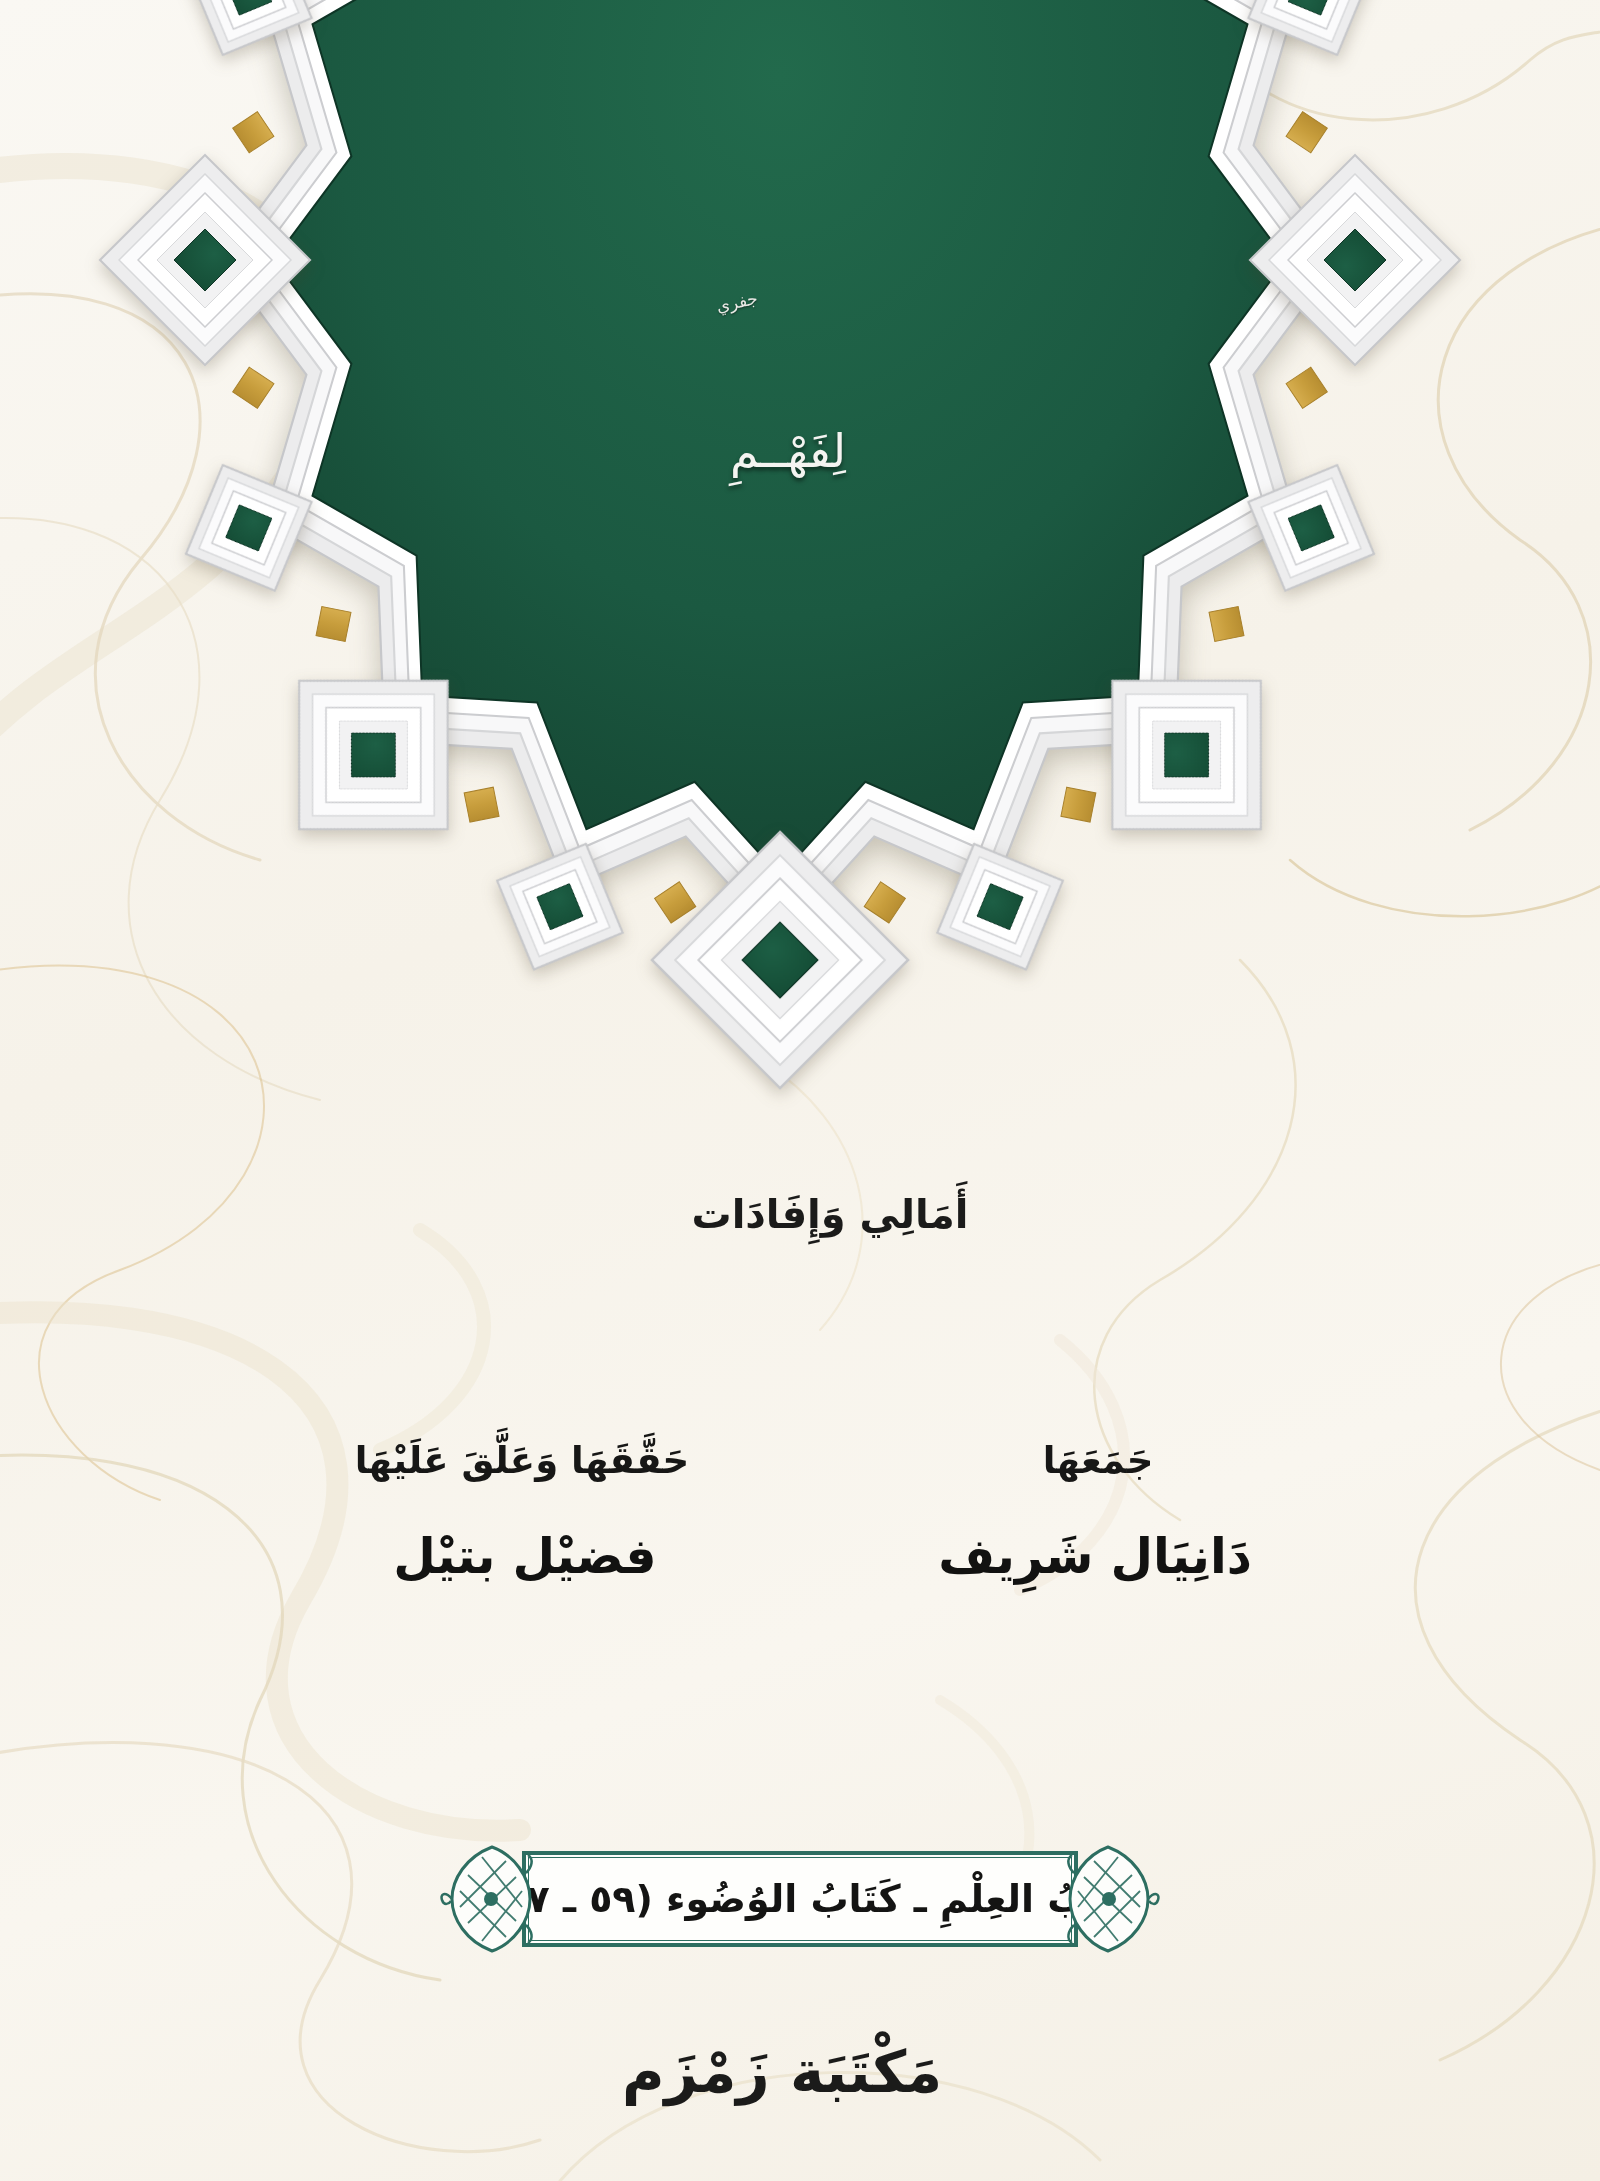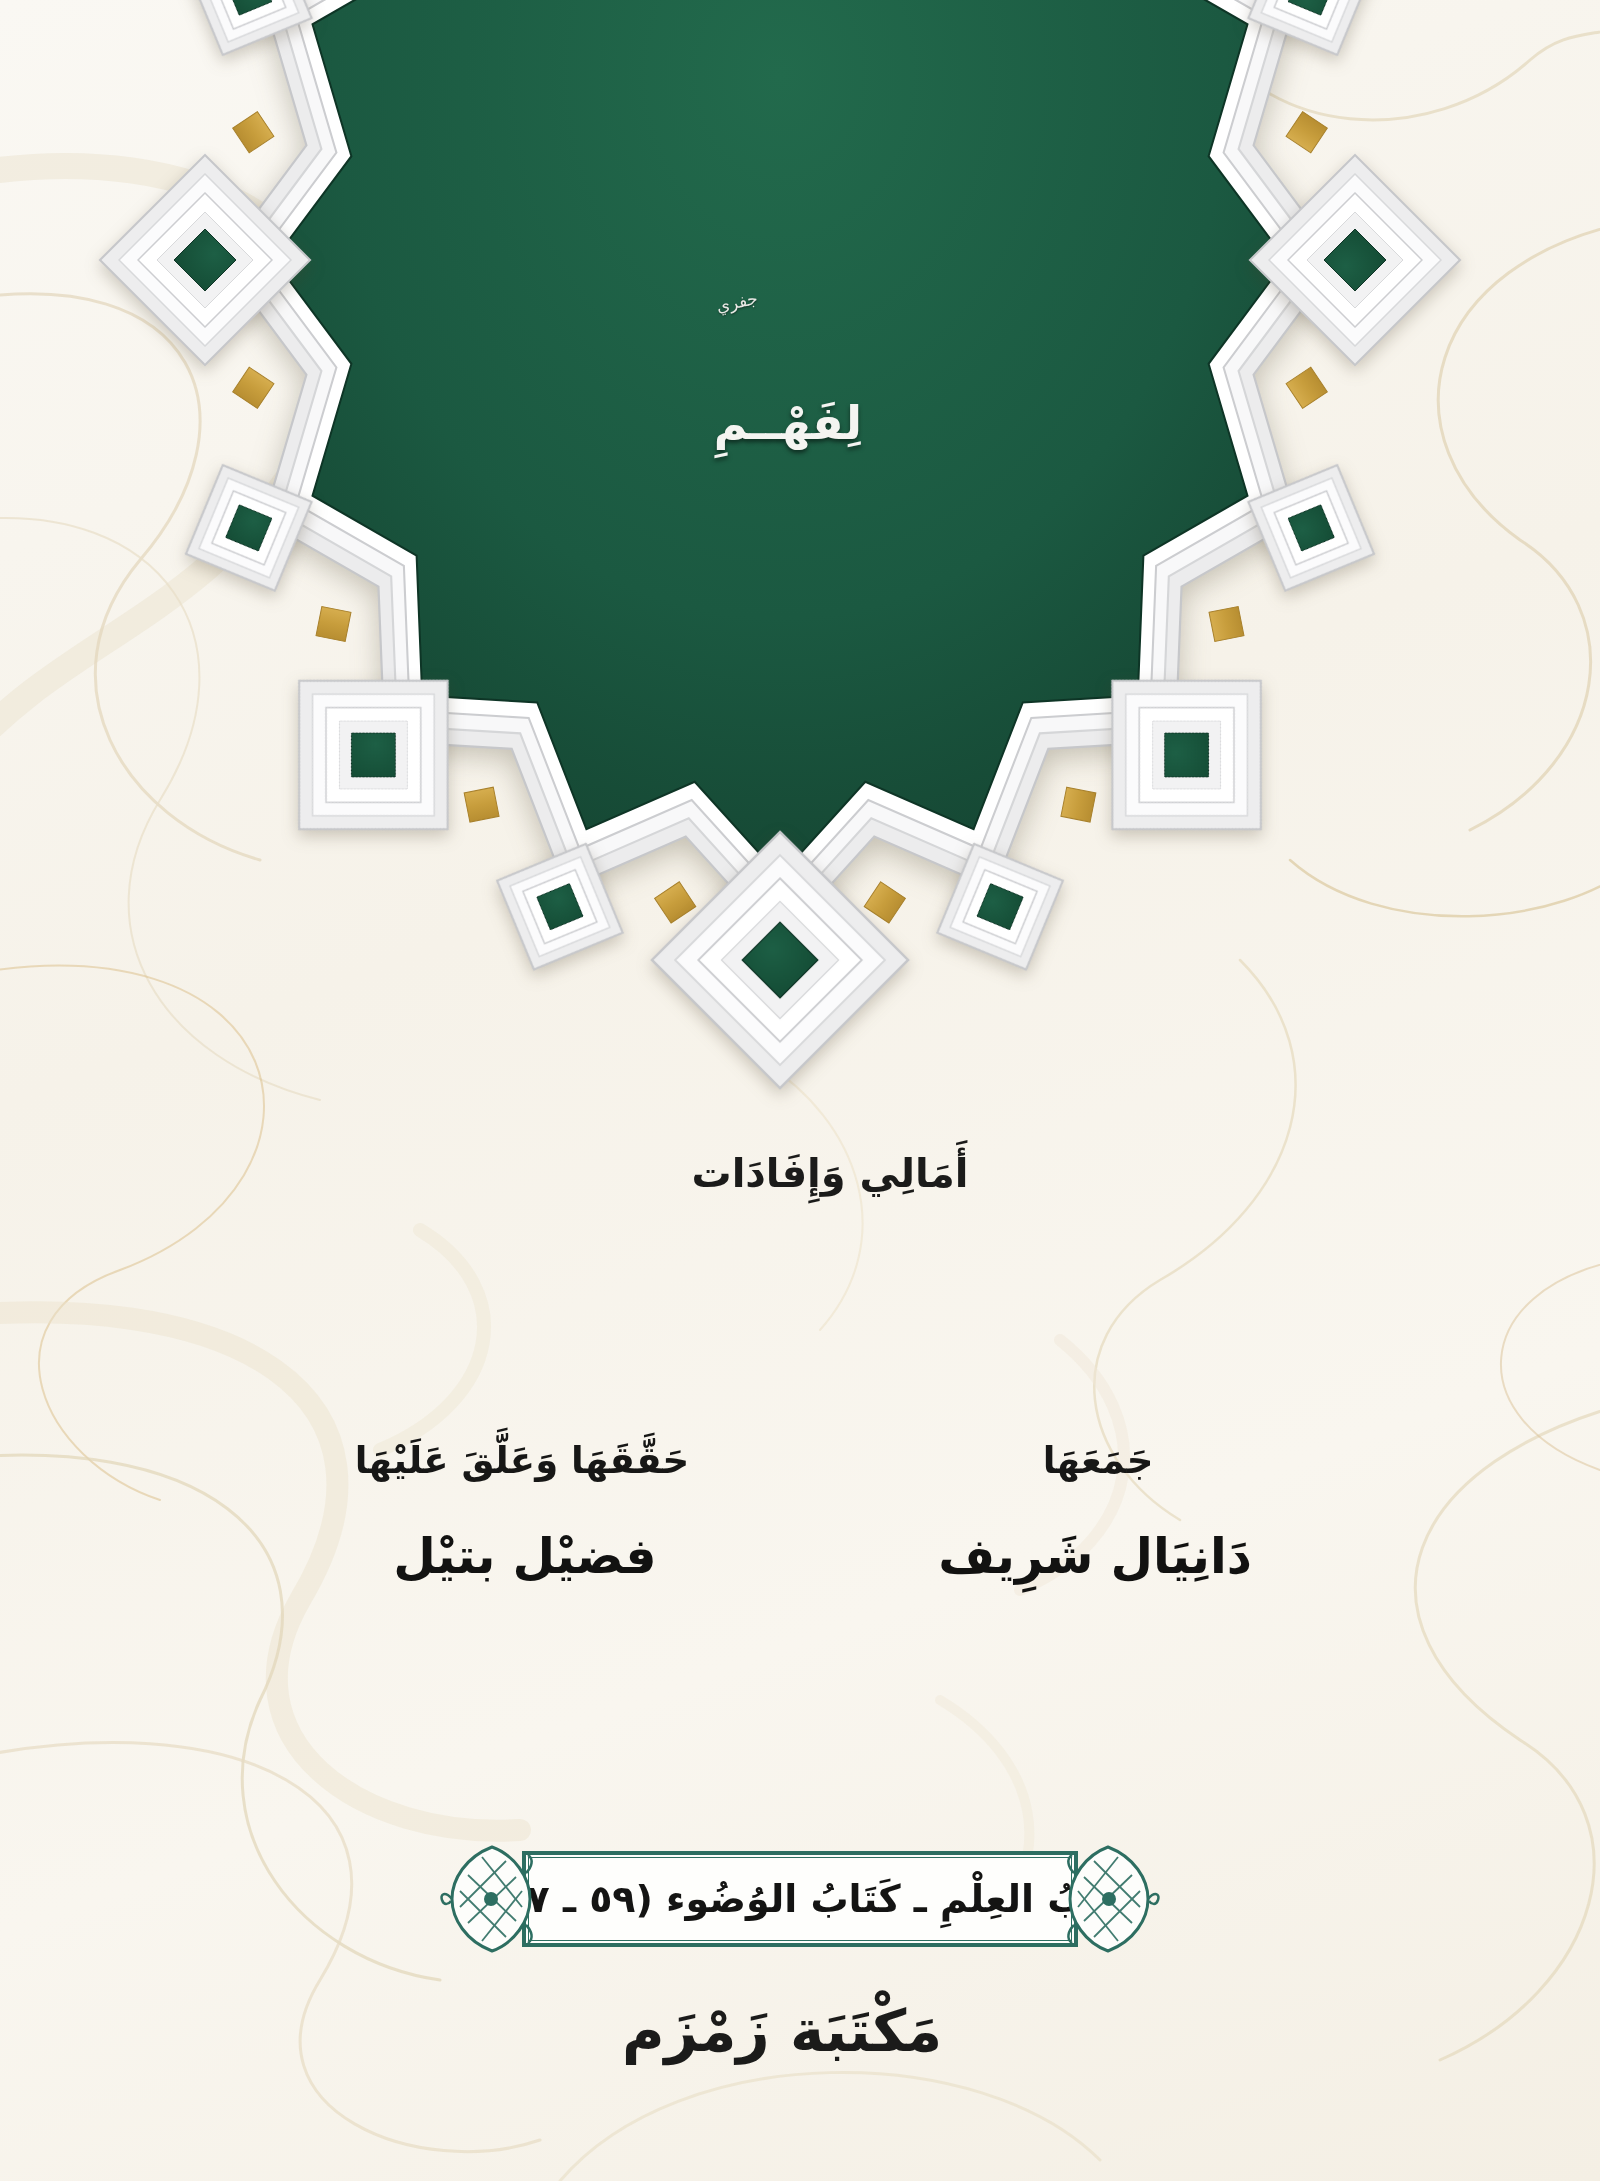--- a/index.html
+++ b/index.html
@@ -14,28 +14,29 @@
   }
   .abs{position:absolute;}
   .ctext{transform:translateX(-50%);text-align:center;white-space:nowrap;line-height:1.35;}
   .gold-title{
     color:#d9ac37;
     font-weight:bold;
     text-shadow:0 1px 0 #eecb5e, 0 4px 6px rgba(0,0,0,.55);
   }
   .white-word{
     color:#f4f4f1;
-    font-weight:bold;
+    font-weight:normal;
     text-shadow:0 3px 4px rgba(0,0,0,.5);
+    margin-top:28px;
   }
   .signature{
     color:#e9e9e5;
     text-shadow:0 1px 2px rgba(0,0,0,.5);
   }
-  .black-text{color:#1b1b1a;}
+  .black-text{color:#1b1b1a;margin-top:41px;}
   .teal-text{color:#2c6e60;}
   .role-label{font-size:37px;font-weight:600;color:#171716;}
   .person-name{font-size:49px;font-weight:bold;color:#121211;}
   .band{
     left:800px;top:1851px;
     transform:translateX(-50%);
     width:548px;height:88px;
     background:#fefefc;
     border:4px solid #2d6e61;
     box-shadow:inset 0 0 0 2px #fefefc, inset 0 0 0 3px #2d6e61;

